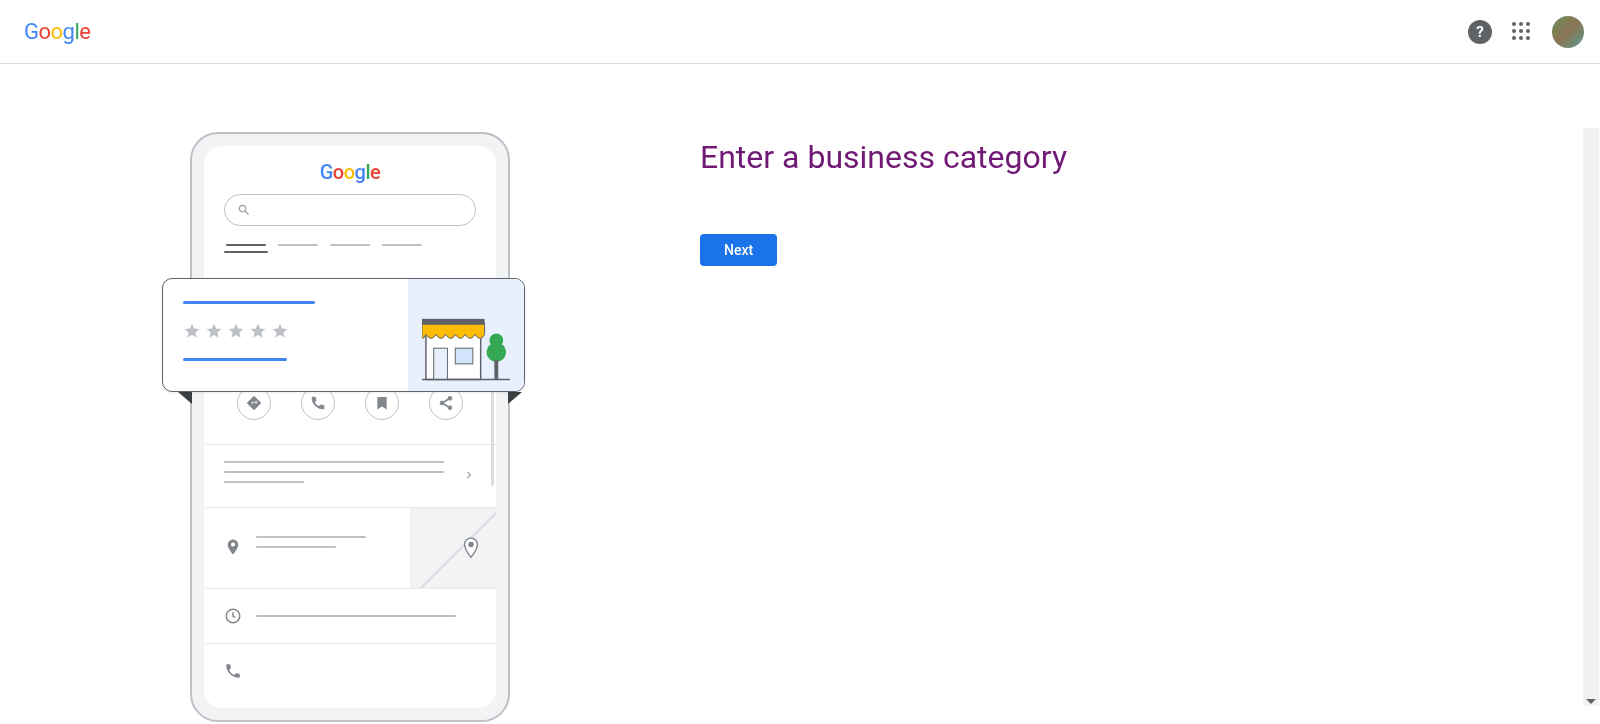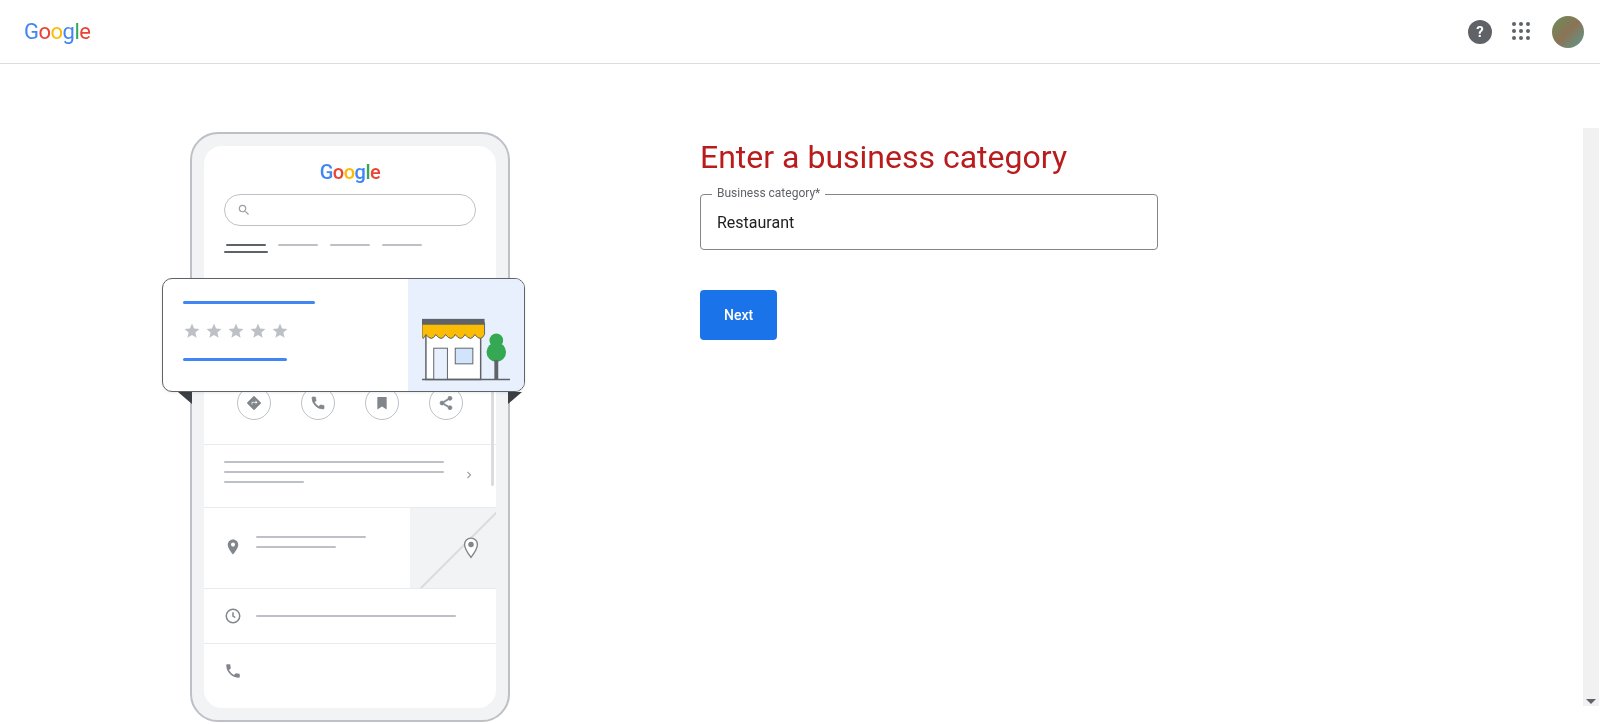--- a/index.html
+++ b/index.html
@@ -306,21 +306,21 @@
       border-right: 14px solid transparent;
     }
     
     .form-col {
       padding-top: 74px;
       flex: 1;
     }
     .form-col h1 {
       font-size: 32px;
       font-weight: 400;
-      color: #b91c1c;
+      color: #701a75;
       margin-bottom: 18px;
     }
     .form-col p.sub {
       font-size: 14px;
       color: #5f6368;
       line-height: 1.5;
       max-width: 440px;
       margin-bottom: 40px;
     }
     .field-wrap {
@@ -347,21 +347,21 @@
       font-family: inherit;
     }
     .helper {
       font-size: 12px;
       color: #5f6368;
       margin-top: 10px;
       margin-left: 16px;
     }
     .next-btn {
       margin-top: 40px;
-      height: 50px;
+      height: 32px;
       padding: 0 24px;
       background: #1a73e8;
       color: #fff;
       border: none;
       border-radius: 4px;
       font-size: 14px;
       font-weight: 500;
       cursor: pointer;
       font-family: inherit;
     }
@@ -546,24 +546,20 @@
             <line x1="0" y1="68" x2="90" y2="68" stroke="#5f6368" stroke-width="1.5"></line>
           </svg>
         </div>
       </div>
     </div>
   </div>
 
   <div class="form-col">
     <h1>Enter a business category</h1>
 
-    <div class="field-wrap">
-      <label class="field-label">Business category*</label>
-      <input class="field-input" type="text" value="Restaurant" style="">
-    </div>
 
     <button class="next-btn">Next</button>
   </div>
 
   <div class="outer-scroll">
     <div class="outer-scroll-arrow"></div>
   </div>
 
 </div>
 

